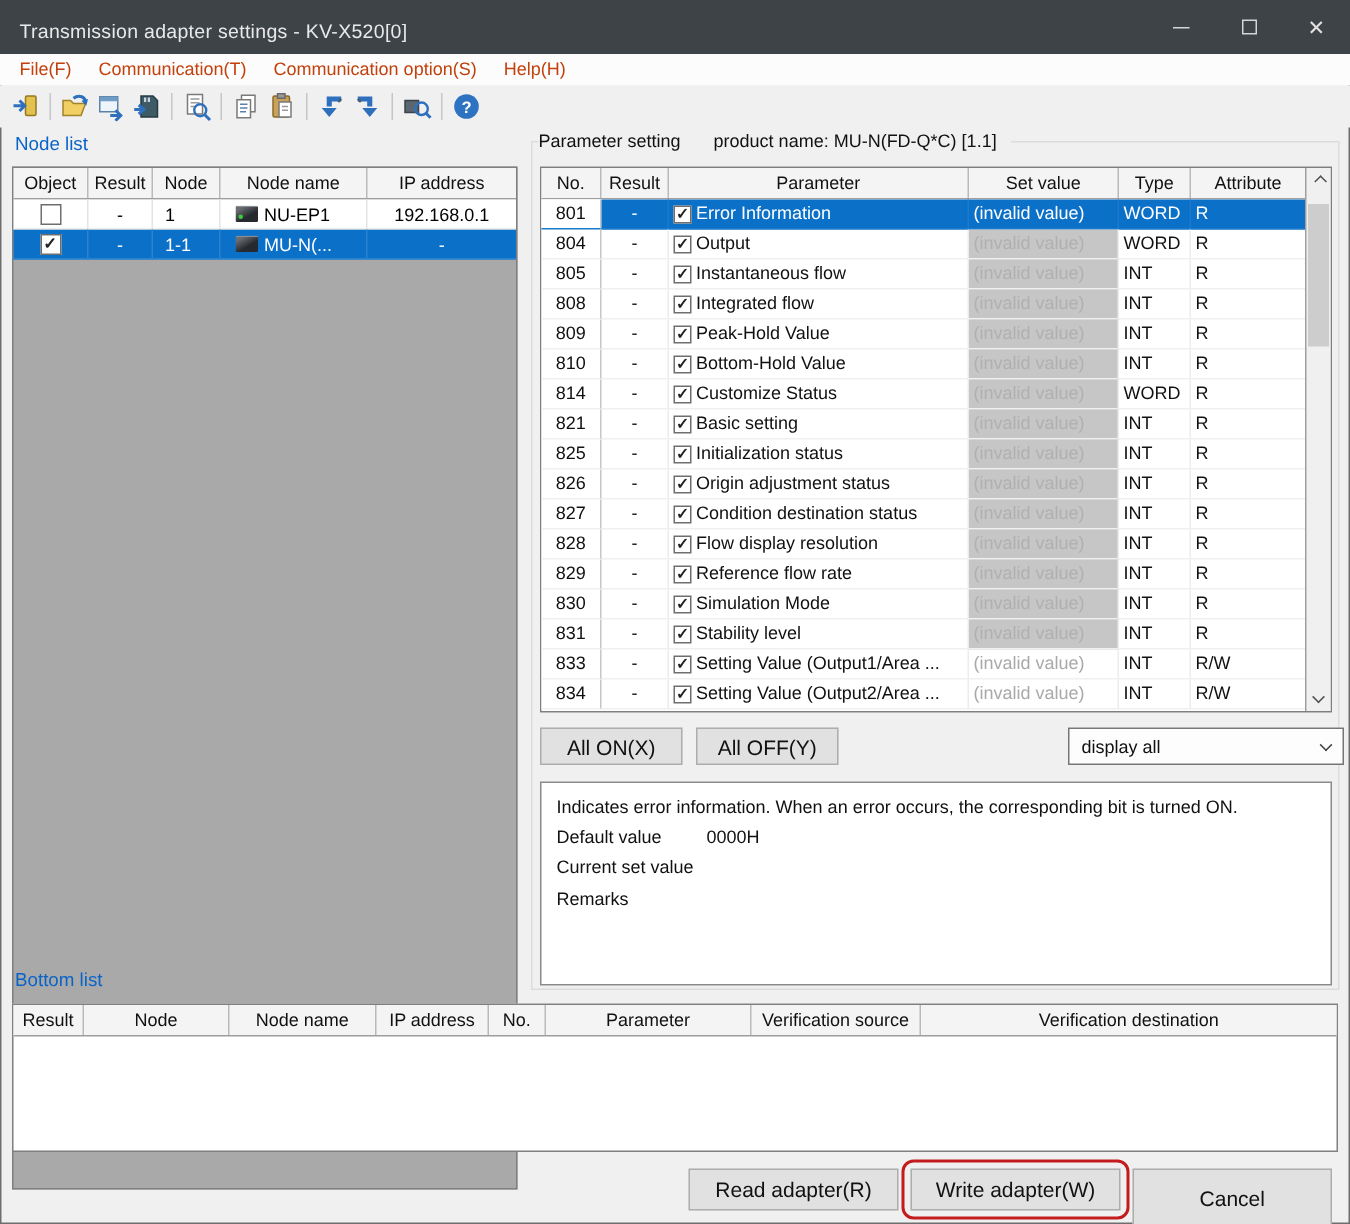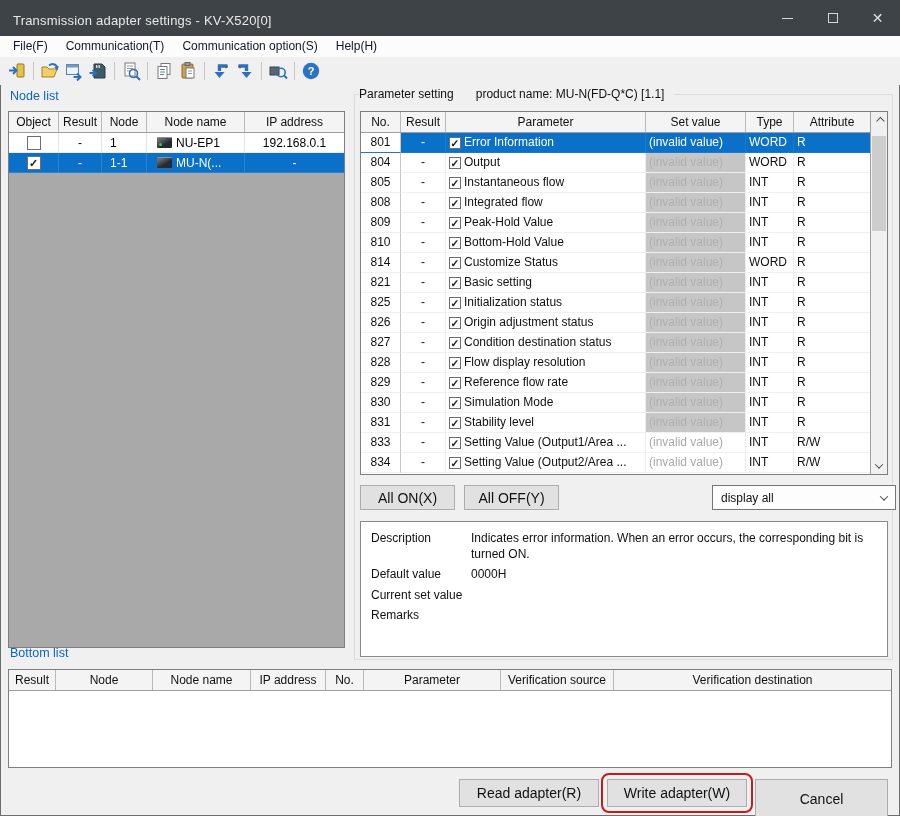--- a/index.html
+++ b/index.html
@@ -13,36 +13,36 @@
   .title-text { color:#e9e9e9; font-size:13px; padding-left:13px; letter-spacing:.2px; }
   .win-controls { position:absolute; right:0; top:0; height:36px; display:flex; }
   .win-btn { width:45px; height:36px; display:flex; align-items:center; justify-content:center; color:#d6d6d6; }
   .glyph-min { width:11px; height:1px; background:#d6d6d6; }
   .glyph-max { width:10px; height:10px; border:1px solid #d6d6d6; }
   .glyph-close { font-size:14px; line-height:14px; color:#e2e2e2; }
 
   
   .menubar { position:absolute; left:0; top:36px; width:900px; height:21px; background:#fcfcfc;
              display:flex; align-items:center; padding-left:4px; }
-  .menu-item { font-size:12px; color:#0f172a; padding:0 9px; height:21px; line-height:21px; }
+  .menu-item { font-size:12px; color:#c2410c; padding:0 9px; height:21px; line-height:21px; }
   .toolbar { position:absolute; left:0; top:57px; width:900px; height:28px; background:#f0f0f0;
              display:flex; align-items:center; padding-left:5px; }
   .tool-btn { width:24px; height:24px; display:flex; align-items:center; justify-content:center; }
   .tool-sep { width:1px; height:18px; background:#c6c6c6; margin:0 4px; }
 
   
   .section-label { position:absolute; color:#0a64c8; font-size:12.5px; }
 
   
   .thead { display:flex; background:#f4f4f4; border-bottom:1px solid #9f9f9f; }
   .hcell { height:20px; line-height:20px; text-align:center; font-size:12px; color:#111;
            border-right:1px solid #b9b9b9; white-space:nowrap; overflow:hidden; }
 
   
-  .node-table { position:absolute; left:8px; top:111px; width:337px; height:537px;
+  .node-table { position:absolute; left:8px; top:111px; width:337px; height:682px;
                 background:#a9a9a9; border:1px solid #7f7f7f; }
   .nrow { display:flex; background:#fff; }
   .nrow .ncell { height:20px; line-height:20px; font-size:12px; border-right:1px solid #e4e4e4;
                  border-bottom:1px solid #ededed; white-space:nowrap; overflow:hidden; }
   .n-obj  { width:50px; display:flex; align-items:center; justify-content:center; }
   .n-res  { width:43px; text-align:center; }
   .n-node { width:45px; padding-left:8px; }
   .n-name { width:98px; display:flex; align-items:center; padding-left:10px; }
   .n-ip   { width:99px; text-align:center; border-right:none !important; }
   .nrow.state-selected { background:#0a70c8; }
@@ -489,21 +489,20 @@
 
   <div class="btn btn-allon">All ON(X)</div>
   <div class="btn btn-alloff">All OFF(Y)</div>
   <div class="combo">
     <span>display all</span>
     <span class="chev chev-down" style="border-color:#444"></span>
   </div>
 
   <div class="desc-panel">
     <div class="desc-row">
-        <div class="desc-label">Description</div>
         <div class="desc-value">Indicates error information. When an error occurs, the corresponding bit is turned ON.</div>
       </div>
       <div class="desc-row">
         <div class="desc-label">Default value</div>
         <div class="desc-value">0000H</div>
       </div>
       <div class="desc-row">
         <div class="desc-label">Current set value</div>
         <div class="desc-value"></div>
       </div>

